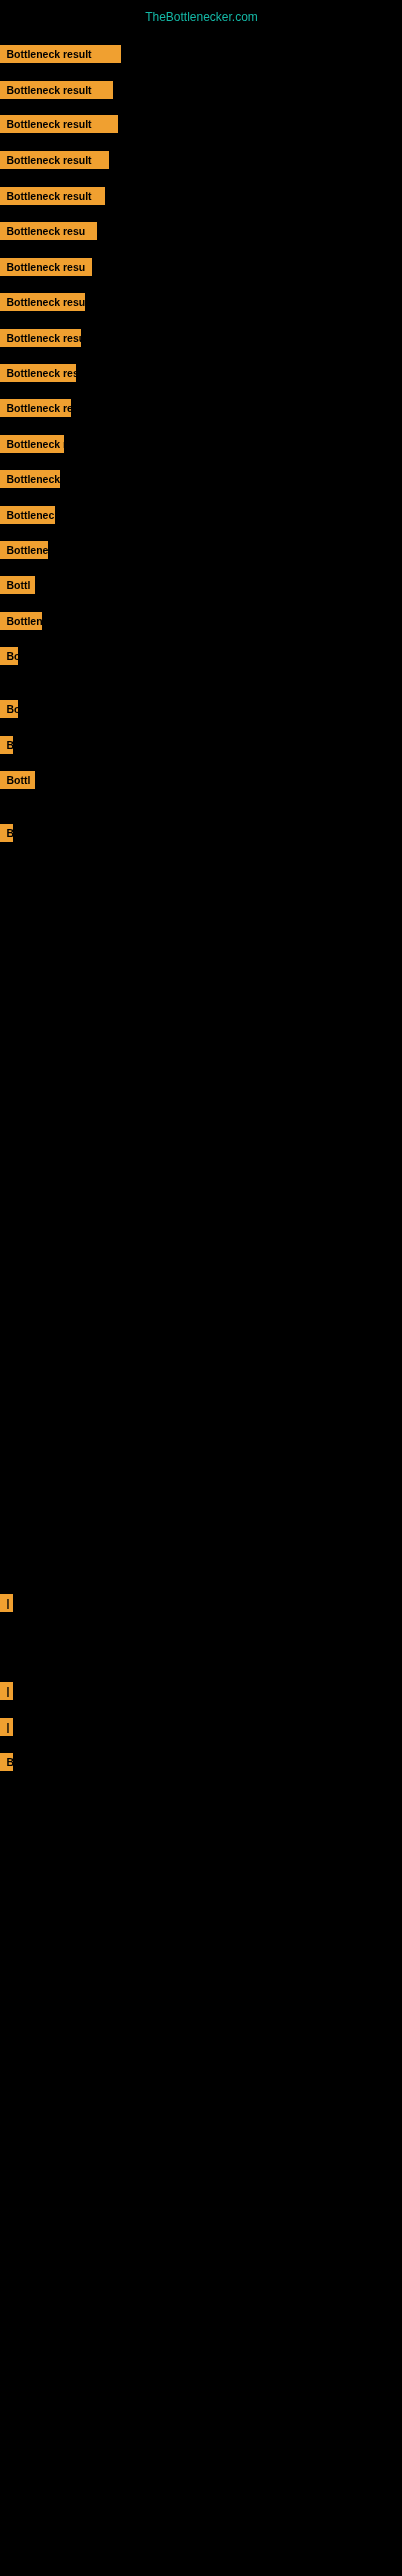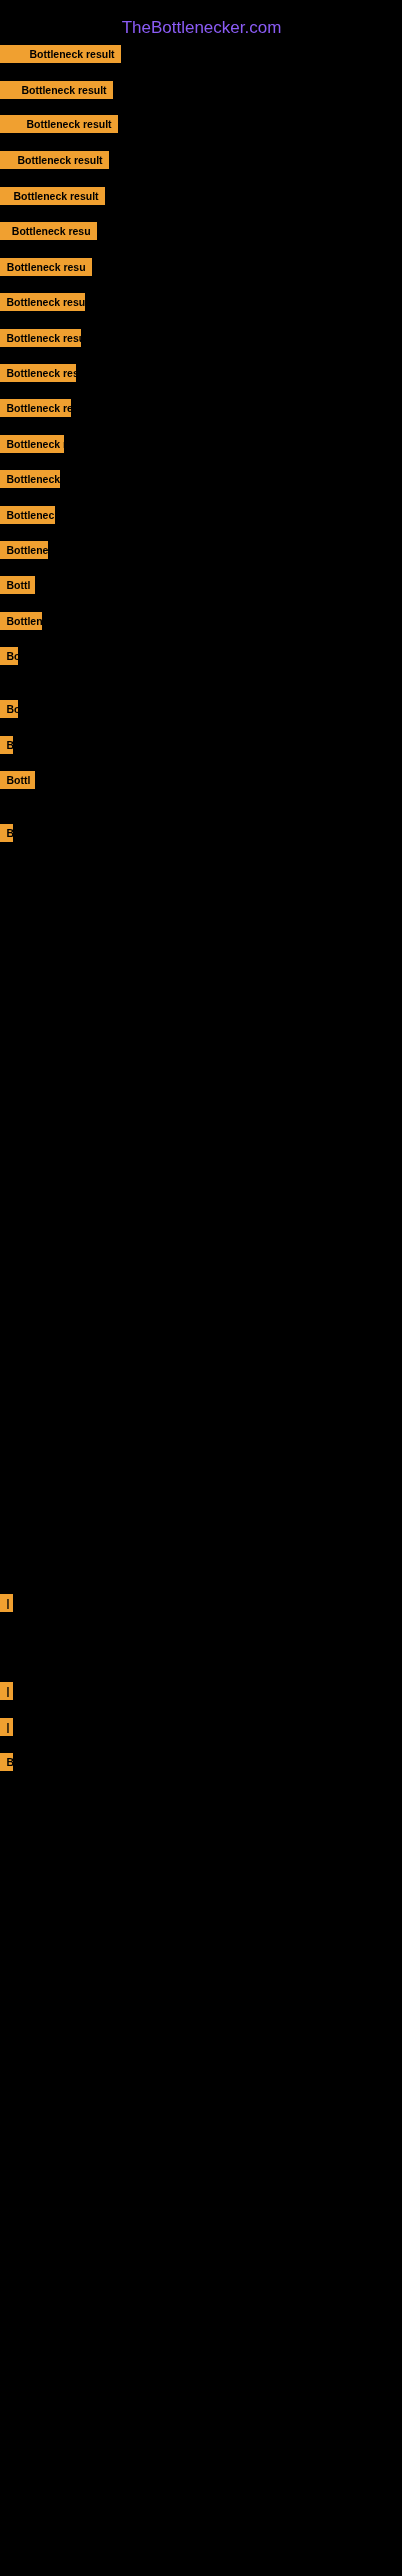--- a/index.html
+++ b/index.html
@@ -1,36 +1,35 @@
 <!DOCTYPE html>
 <html style="font-size:13px"><head>
   <meta charset="utf-8">
   <style>
     * {
       margin: 0;
       padding: 0;
       box-sizing: border-box;
-      text-align: right;
     }
 
     body {
       background-color: #000000;
       width: 403px;
       min-height: 2576px;
       font-family: Arial, sans-serif;
       position: relative;
     }
 
     .site-title {
       text-align: center;
-      color: #8b5cf6;
-      font-size: 17px;
+      color: #14b8a6;
+      font-size: 12px;
       padding: 6.4px 0;
       position: absolute;
-      top: 12px;
+      top: 4px;
       width: 100%;
     }
 
     .bottleneck-badge {
       background-color: #f0a030;
       color: #000000;
       font-size: 10.5px;
       font-weight: bold;
       padding: 3.2px 6.4px;
       display: inline-block;

